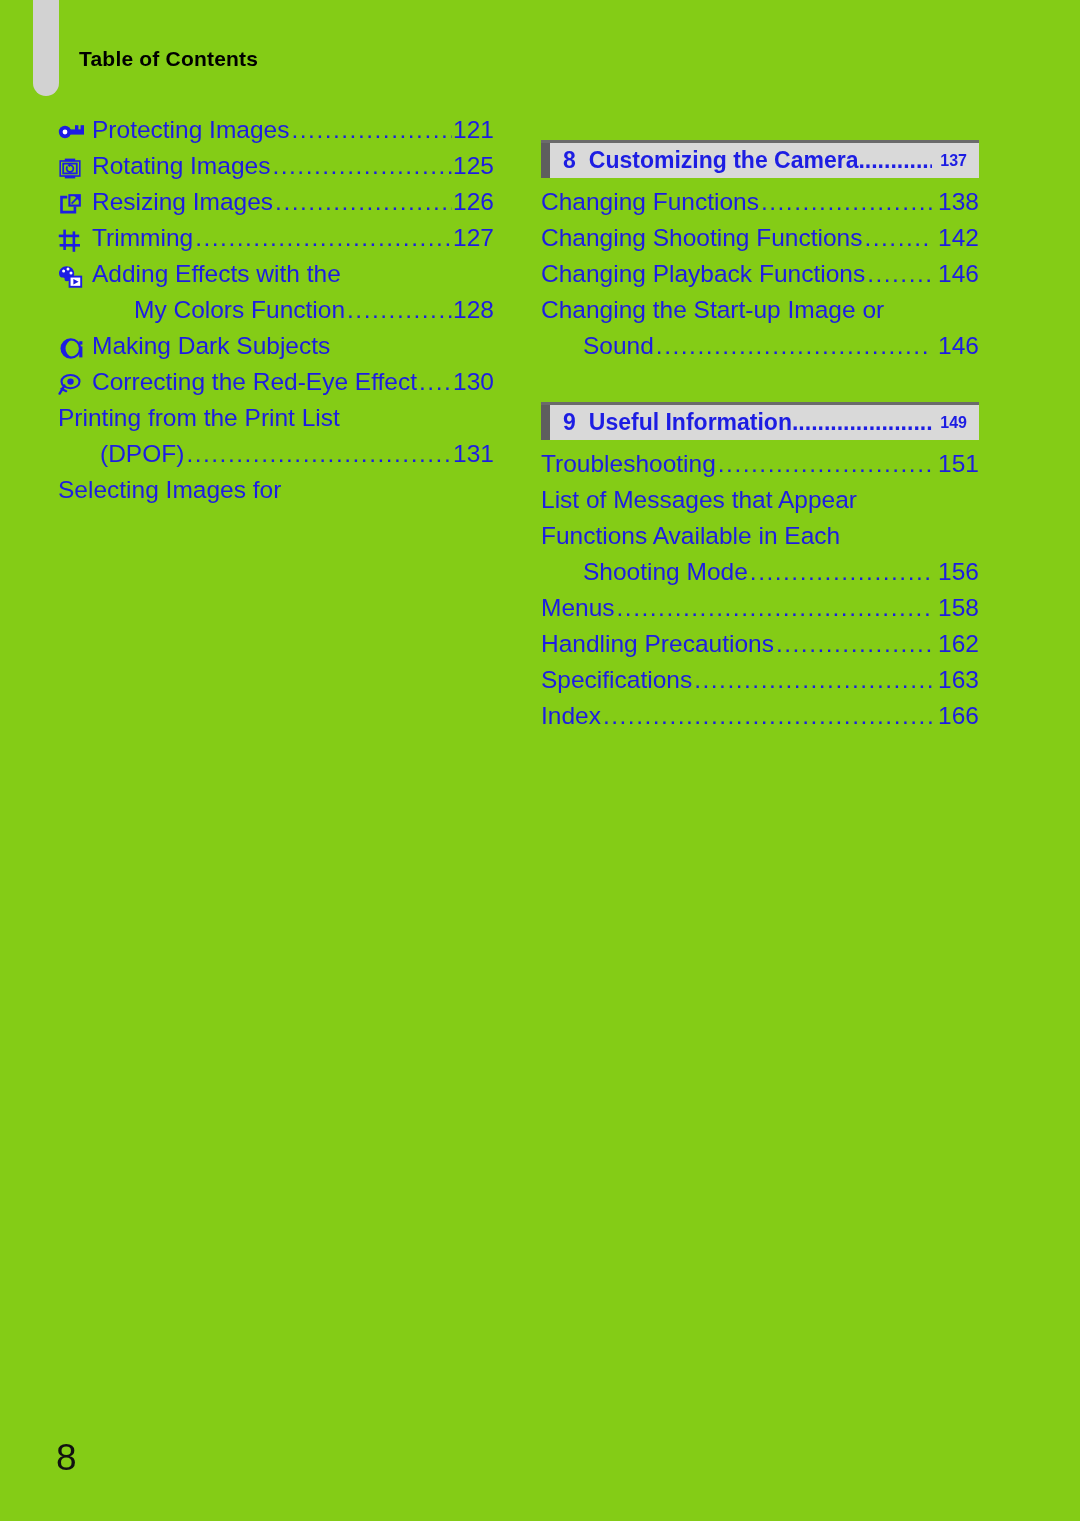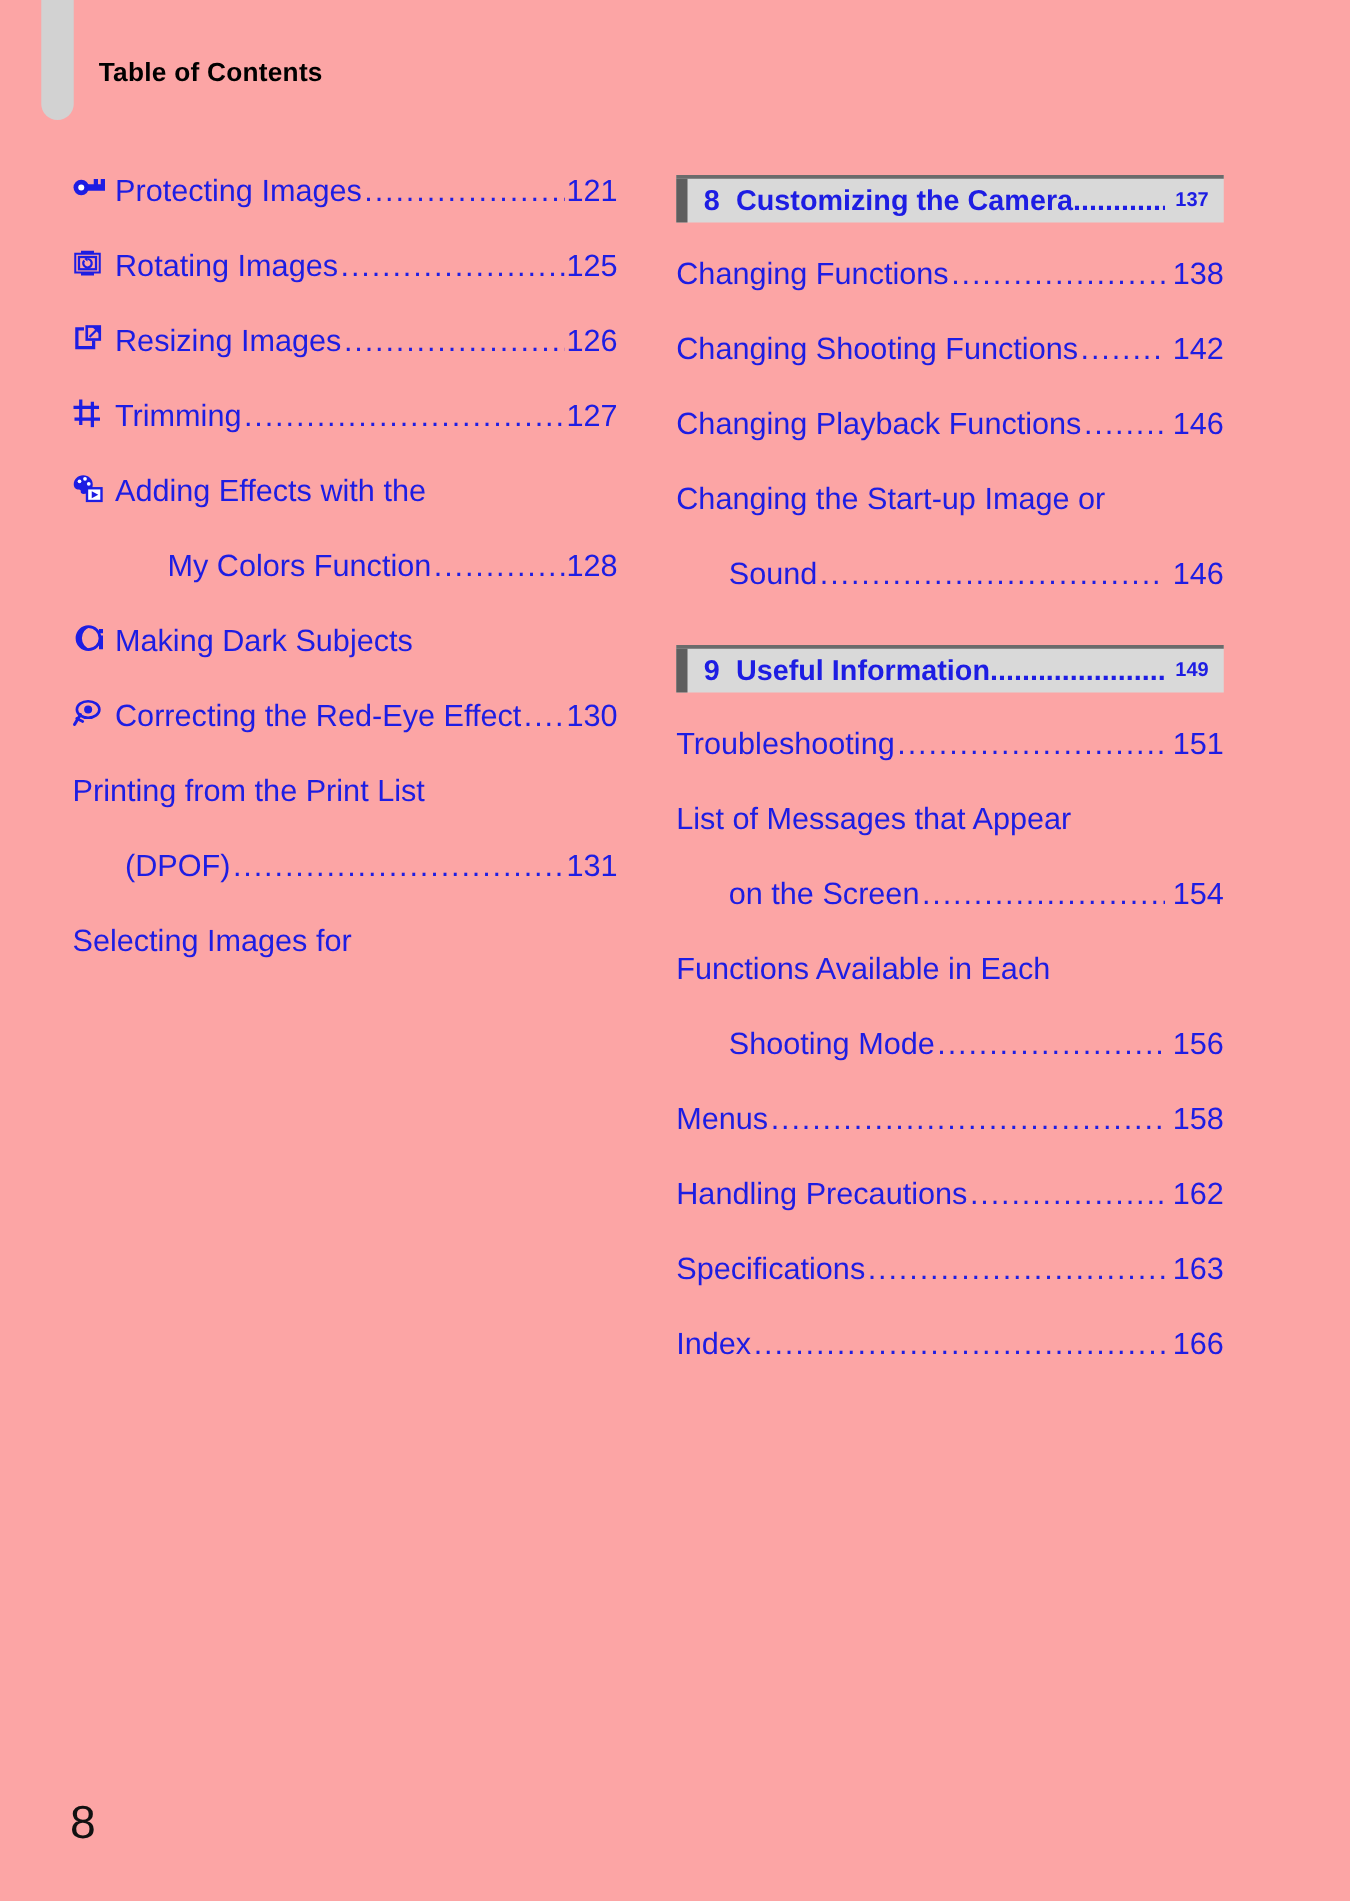--- a/index.html
+++ b/index.html
@@ -12,21 +12,21 @@
     height: 1521px;
     position: relative;
     font-family: "Liberation Sans", sans-serif;
     overflow: hidden;
   }
 
   
   #page {
     position: absolute;
     inset: 0;
-    background: #fca5a5;
+    background: #84cc16;
   }
 
   #side-tab {
     position: absolute;
     left: 33px;
     top: -26px;
     width: 26px;
     height: 122px;
     background: #d2d2d2;
     border-radius: 13px;
@@ -69,23 +69,22 @@
   
   .entry {
     position: relative;
     color: #1d1de3;
     font-size: 24.5px;
     line-height: 36px;
     white-space: nowrap;
   }
   .entry-line {
     display: flex;
-    align-items: flex-start;
+    align-items: center;
     width: 100%;
-    margin-top: 24px;
   }
   .entry-line.indent .label {
     padding-left: 42px;
   }
   .ico {
     flex: 0 0 auto;
     width: 30px;
     height: 24px;
     margin-right: 4px;
     display: inline-flex;
@@ -368,25 +367,20 @@
           <div class="entry-line">
             <span class="label">Troubleshooting</span>
             <span class="dots"></span>
             <span class="pg">151</span>
           </div>
         </div>
         <div class="entry">
           <div class="entry-line nodots">
             <span class="label">List of Messages that Appear</span>
           </div>
-          <div class="entry-line indent">
-            <span class="label">on the Screen</span>
-            <span class="dots"></span>
-            <span class="pg">154</span>
-          </div>
         </div>
         <div class="entry">
           <div class="entry-line nodots">
             <span class="label">Functions Available in Each</span>
           </div>
           <div class="entry-line indent">
             <span class="label">Shooting Mode</span>
             <span class="dots"></span>
             <span class="pg">156</span>
           </div>

